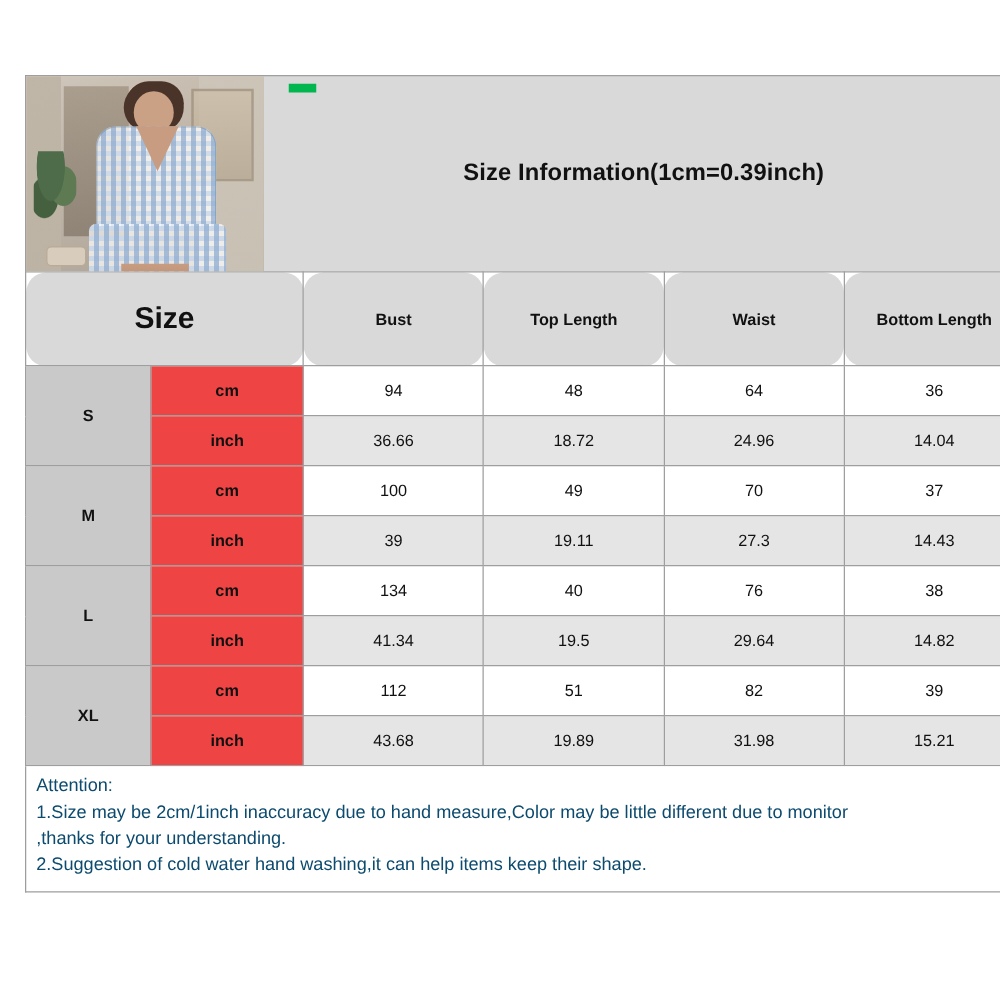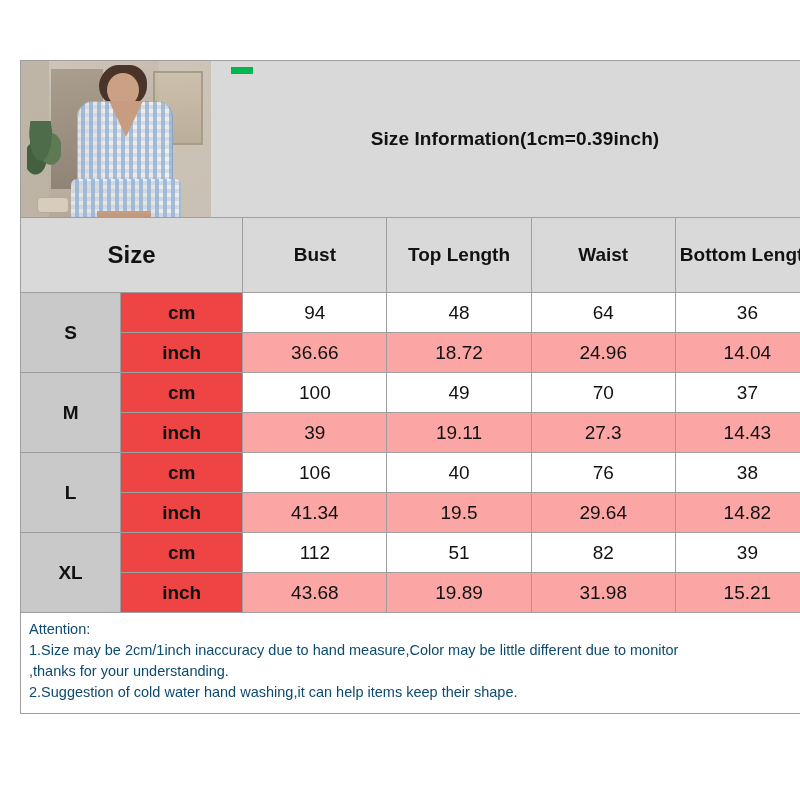--- a/index.html
+++ b/index.html
@@ -158,32 +158,33 @@
 
   
   table.size-table {
     border-collapse: collapse;
     width: 800px;
     table-layout: fixed;
   }
   table.size-table td, table.size-table th {
     border: 1px solid #9e9e9e;
     text-align: center;
-    font-size: 19px;
+    font-size: 13px;
     color: #111;
   }
   .col-size   { width: 100px; }
   .col-unit   { width: 122px; }
   .col-m      { width: 144px; }
 
   thead td {
     background: #d9d9d9;
     height: 72px;
     font-weight: bold;
     font-size: 14px;
+    border-radius: 16px;
   }
   thead td.size-head {
     font-size: 24px;
     font-weight: bold;
   }
   td.size-label {
     background: #c9c9c9;
     font-weight: bold;
     font-size: 15px;
   }
@@ -191,21 +192,21 @@
     background: #ef4444;
     font-weight: bold;
     font-size: 13px;
   }
   td.value {
     background: #ffffff;
     height: 37px;
     font-size: 13px;
   }
   td.value.alt {
-    background: #fca5a5;
+    background: #e5e5e5;
   }
 
   
   .attention {
     width: 800px;
     box-sizing: border-box;
     border: 1px solid #9e9e9e;
     border-top: none;
     padding: 6px 8px 10px 8px;
     background: #ffffff;
@@ -292,21 +293,21 @@
         <td class="unit-label">inch</td>
         <td class="value alt">39</td>
         <td class="value alt">19.11</td>
         <td class="value alt">27.3</td>
         <td class="value alt">14.43</td>
       </tr>
 
       <tr>
         <td class="size-label" rowspan="2">L</td>
         <td class="unit-label">cm</td>
-        <td class="value">106</td>
+        <td class="value">134</td>
         <td class="value">40</td>
         <td class="value">76</td>
         <td class="value">38</td>
       </tr>
       <tr>
         <td class="unit-label">inch</td>
         <td class="value alt">41.34</td>
         <td class="value alt">19.5</td>
         <td class="value alt">29.64</td>
         <td class="value alt">14.82</td>

